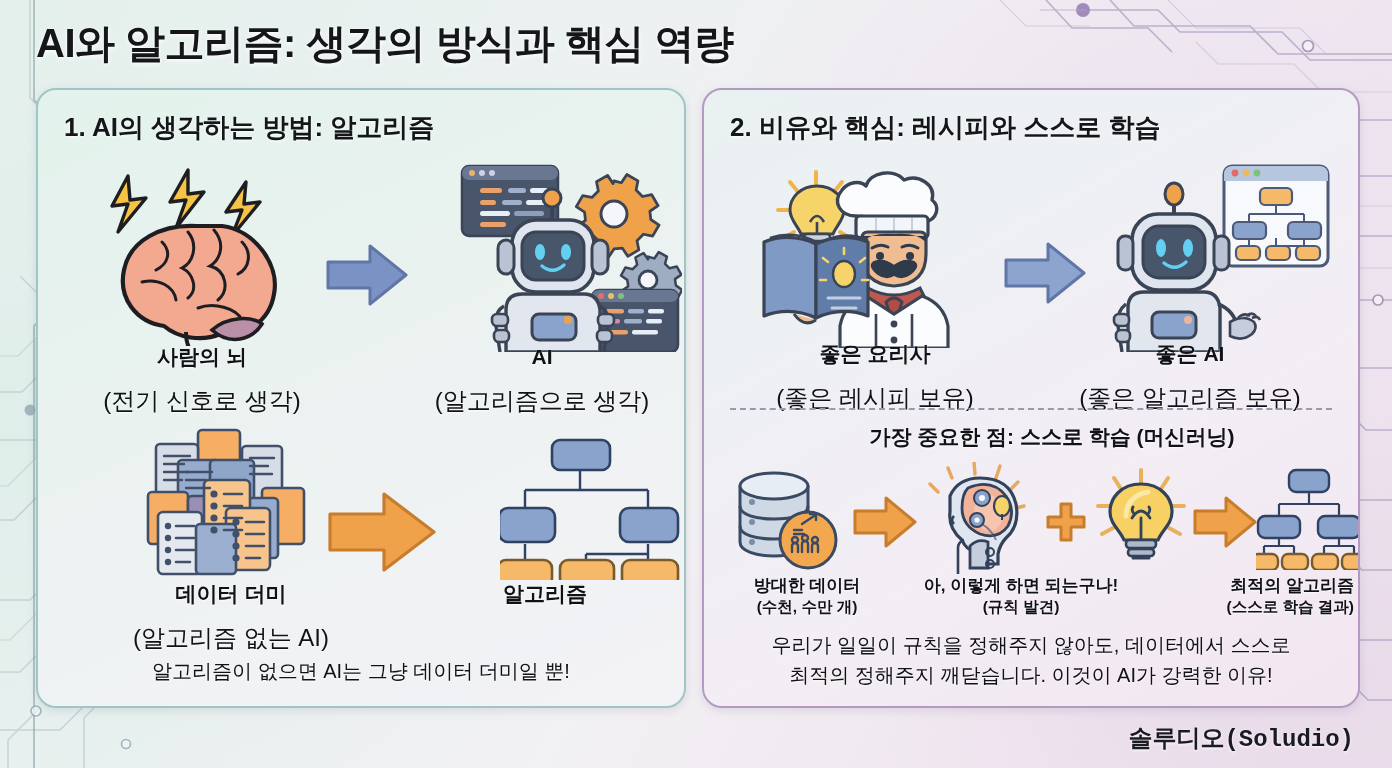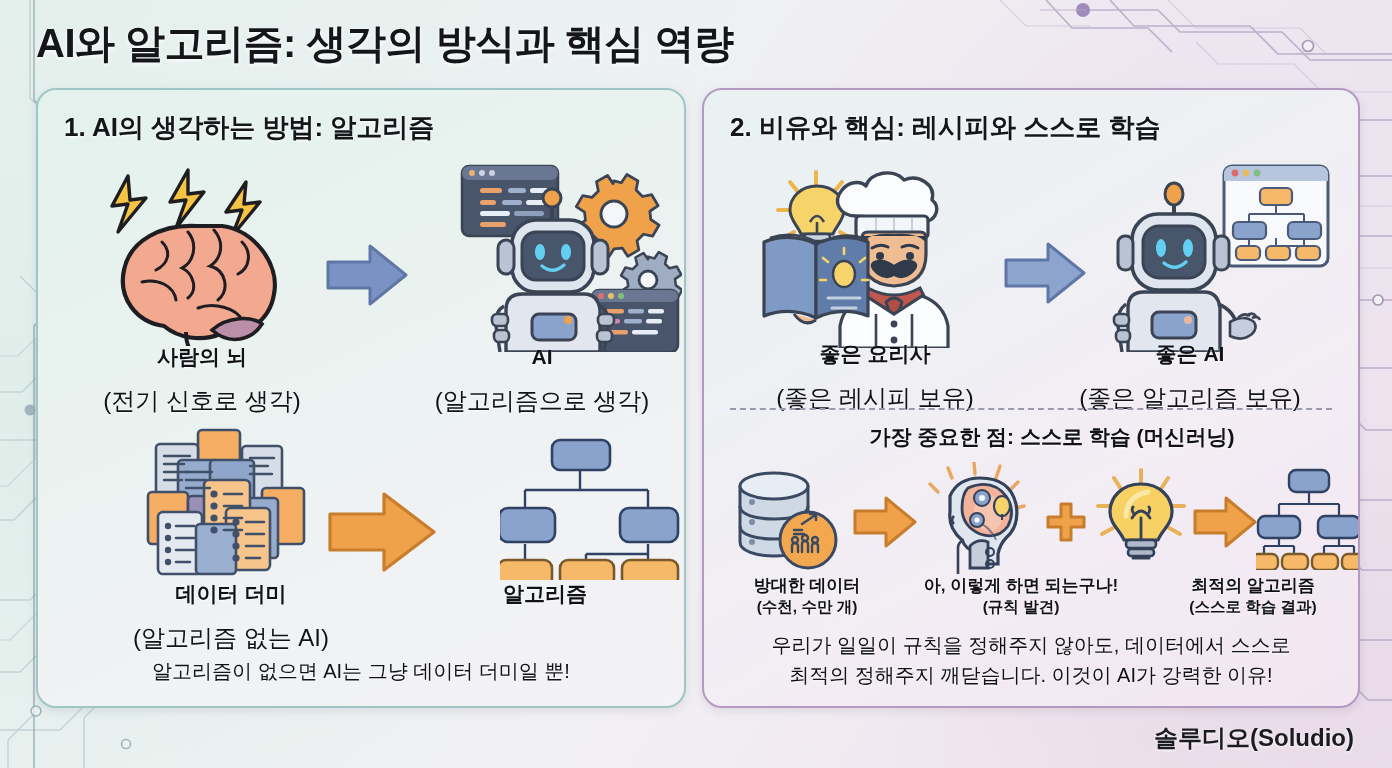--- a/index.html
+++ b/index.html
@@ -76,20 +76,21 @@
     color:#101216;line-height:1.18;
     text-shadow:0 1px 2px rgba(255,255,255,.85);
   }
   .minicap .big{font-size:17px;font-weight:bold;display:block;}
   .minicap .sub{font-size:15.5px;font-weight:bold;display:block;margin-top:2px;}
 
   .brand{
     position:absolute;right:38px;bottom:14px;
     font-size:24px;font-weight:bold;color:#1b1b22;
     text-shadow:0 1px 3px rgba(255,255,255,.9);
+    font-family:Liberation Mono, monospace;
   }
   .art{position:absolute;}
 </style>
 </head>
 <body>
 
 <div id="stage">
 
   <svg class="circuit" width="1392" height="768" viewBox="0 0 1392 768">
     <g fill="none" stroke="#a9bfc6" stroke-width="1.6" opacity=".55">
@@ -569,21 +570,21 @@
     </svg>
 
     <div class="minicap" style="left:8px;top:486px;width:190px;">
       <span class="big">방대한 데이터</span>
       <span class="sub">(수천, 수만 개)</span>
     </div>
     <div class="minicap" style="left:182px;top:486px;width:270px;">
       <span class="big">아, 이렇게 하면 되는구나!</span>
       <span class="sub">(규칙 발견)</span>
     </div>
-    <div class="minicap" style="left:448px;top:486px;width:202px;">
+    <div class="minicap" style="left:448px;top:486px;width:202px;text-align:right;">
       <span class="big">최적의 알고리즘</span>
       <span class="sub">(스스로 학습 결과)</span>
     </div>
 
     <div class="note" style="top:542px;">우리가 일일이 규칙을 정해주지 않아도, 데이터에서 스스로</div>
     <div class="note" style="top:572px;">최적의 정해주지 깨닫습니다. 이것이 AI가 강력한 이유!</div>
   </div>
 
   <div class="brand">솔루디오(Soludio)</div>
 </div>

